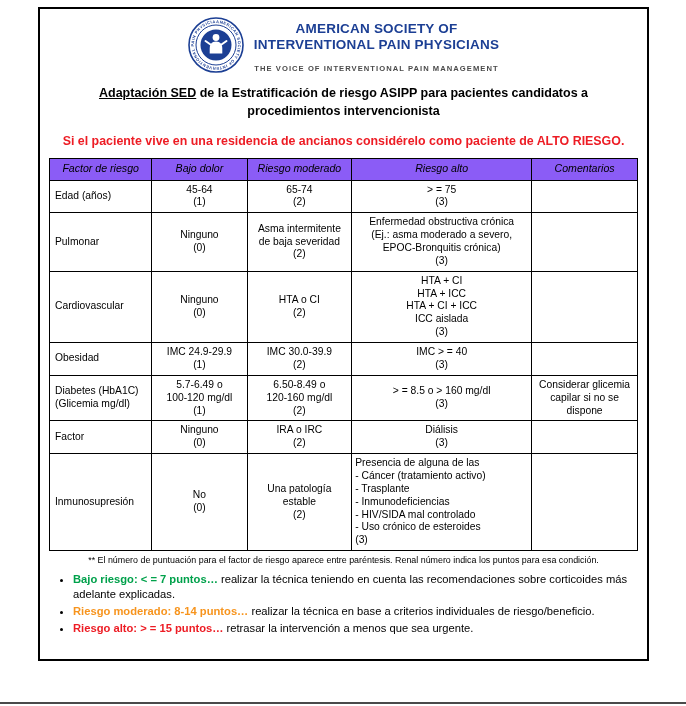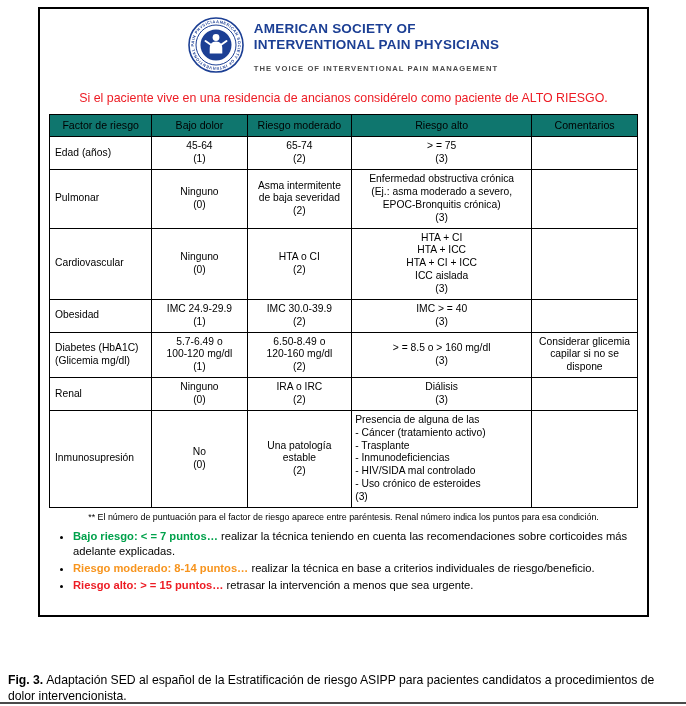--- a/index.html
+++ b/index.html
@@ -11,37 +11,37 @@
   .page { width: 686px; height: 706px; position: relative; background: #fff; }
 
   .figure-box {
     position: absolute; left: 38px; top: 7px; width: 611px;
     box-sizing: border-box; border: 2px solid #000; background: #fff;
     padding: 7px 9px 5px 9px;
   }
 
   
   .logo-row { display: flex; align-items: center; justify-content: center; gap: 10px; margin: 1px 0 7px; }
-  .logo-text { text-align: left; }
+  .logo-text { text-align: center; }
   .org-line { color: #1c3f94; font-weight: bold; font-size: 13.5px; letter-spacing: 0.2px; line-height: 1.18; }
   .tagline { font-size: 7.6px; font-weight: bold; letter-spacing: 1.05px; color: #4a4a4a; margin-top: 12px; }
 
   
   .title { text-align: center; font-weight: bold; font-size: 12.5px; line-height: 1.45; width: 92%; margin: 2px auto 5px; }
   .title .underline { text-decoration: underline; }
-  .warning { text-align: center; font-weight: normal; font-size: 12.4px; line-height: 1.4; margin: 13px 0 7px; }
+  .warning { text-align: center; font-weight: bold; font-size: 12.4px; line-height: 1.4; margin: 13px 0 7px; }
 
   
   table.risk-table { width: 100%; border-collapse: collapse; table-layout: fixed; font-size: 10.3px; }
   .risk-table th, .risk-table td {
     border: 1px solid #000; padding: 3px 3px; vertical-align: middle;
     text-align: center; white-space: pre-line; line-height: 1.25; word-wrap: break-word;
   }
   .risk-table th {
-    background: #0f766e; font-weight: normal;
+    background: #8b5cf6; font-style: italic; font-weight: normal;
     font-size: 10.6px; height: 15px; white-space: nowrap;
   }
   .risk-table td.factor-col { text-align: left; padding-left: 5px; }
   .risk-table td { min-height: 26px; }
 
   
   .footnote { font-size: 8.9px; text-align: center; margin: 4px 0 7px; }
   ul.legend { margin: 0 0 17px 0; padding-left: 24px; font-size: 11.2px; line-height: 1.35; }
   ul.legend li { margin-bottom: 2px; }
   .legend-label { font-weight: bold; }
@@ -75,20 +75,21 @@
           </text>
         </svg>
       </span>
       <div class="logo-text">
         <div class="org-line">AMERICAN SOCIETY OF</div>
         <div class="org-line">INTERVENTIONAL PAIN PHYSICIANS</div>
         <div class="tagline">THE VOICE OF INTERVENTIONAL PAIN MANAGEMENT</div>
       </div>
     </div>
 
+    <div class="title"><span class="underline">Adaptación SED</span><span> de la Estratificación de riesgo ASIPP para pacientes candidatos a procedimientos intervencionista</span></div>
 
     <div class="warning" id="warning" style="color: rgb(237, 28, 36);">
       <div>Si el paciente vive en una residencia de ancianos considérelo como paciente de ALTO RIESGO.</div>
     </div>
 
     <table class="risk-table">
       <colgroup>
         <col style="width:17.4%">
           <col style="width:16.2%">
           <col style="width:17.8%">
@@ -160,21 +161,21 @@
             <td>6.50-8.49 o
 120-160 mg/dl
 (2)</td>
             <td>&gt; = 8.5 o &gt; 160 mg/dl
 (3)</td>
             <td>Considerar glicemia
 capilar si no se
 dispone</td>
           </tr>
           <tr>
-            <td class="factor-col">Renal</td>
+            <td class="factor-col">Factor</td>
             <td>Ninguno
 (0)</td>
             <td>IRA o IRC
 (2)</td>
             <td>Diálisis
 (3)</td>
             <td></td>
           </tr>
           <tr>
             <td class="factor-col">Inmunosupresión</td>
@@ -198,17 +199,16 @@
     <div class="footnote">** El número de puntuación para el factor de riesgo aparece entre paréntesis. Renal número indica los puntos para esa condición.</div>
 
     <ul class="legend" id="legend-list">
         <li><span class="legend-label" style="color: rgb(0, 161, 75);">Bajo riesgo: &lt; = 7 puntos…</span> realizar la técnica teniendo en cuenta las recomendaciones sobre corticoides más adelante explicadas.</li>
         <li><span class="legend-label" style="color: rgb(247, 148, 29); text-align: right;">Riesgo moderado: 8-14 puntos…</span> realizar la técnica en base a criterios individuales de riesgo/beneficio.</li>
         <li><span class="legend-label" style="color: rgb(237, 28, 36);">Riesgo alto: &gt; = 15 puntos…</span> retrasar la intervención a menos que sea urgente.</li>
       </ul>
 
   </div>
 
-  <div class="caption"><span class="cap-label">Fig. 3.</span><span>Adaptación SED al español de la Estratificación de riesgo ASIPP para pacientes candidatos a procedimientos de dolor intervencionista.</span></div>
 
   <div class="bottom-rule"></div>
 
 </div>
 
 </body></html>

